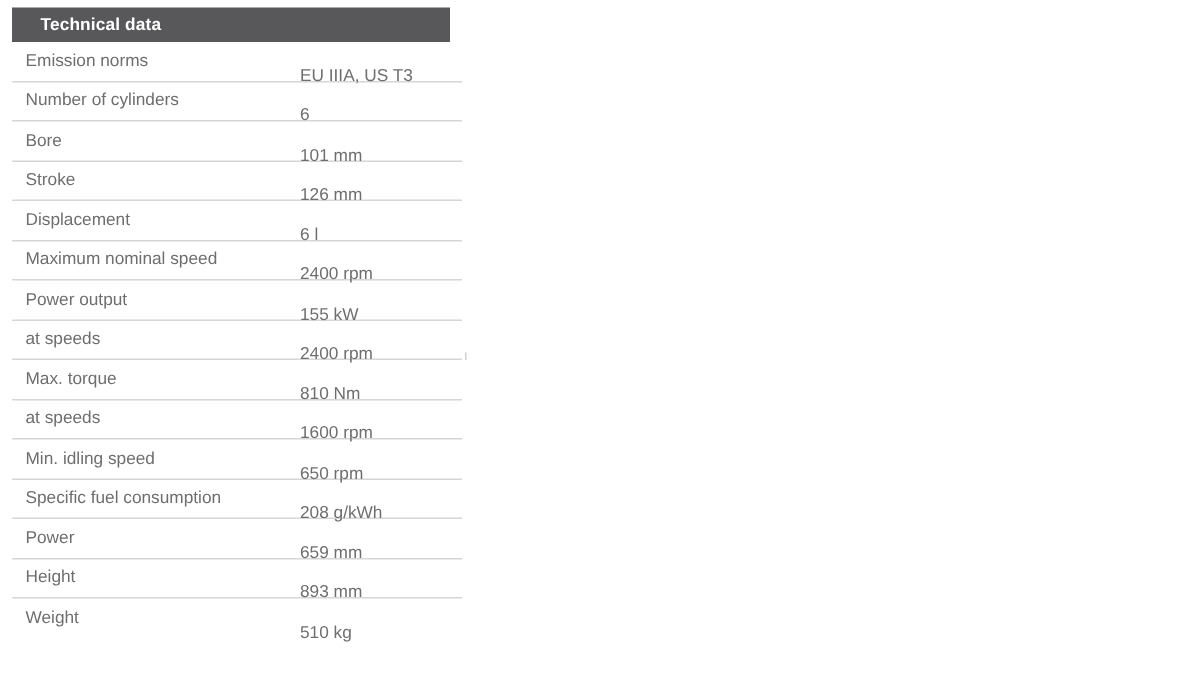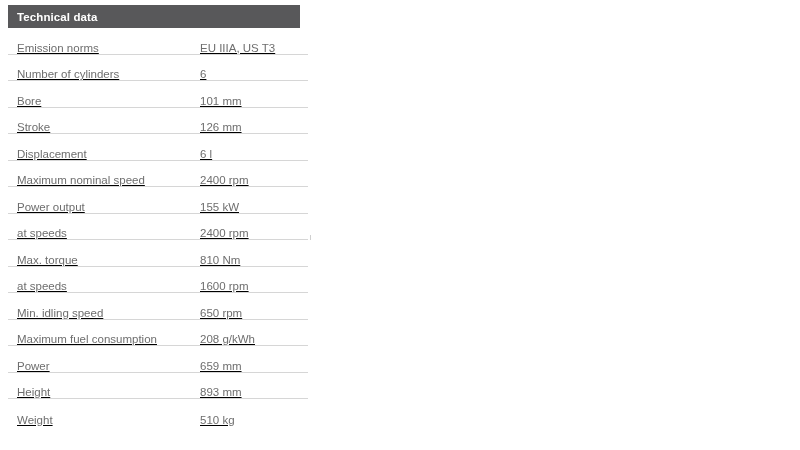--- a/index.html
+++ b/index.html
@@ -20,42 +20,41 @@
     left: 8px;
     top: 5px;
     width: 292px;
   }
 
   .spec-header {
     background: #58585a;
     height: 23px;
     display: flex;
     align-items: center;
-    padding-left: 9px;
+    padding-left: 19px;
     box-sizing: border-box;
   }
   .spec-header-title {
     color: #ffffff;
     font-size: 11.5px;
     font-weight: bold;
     letter-spacing: 0.1px;
   }
 
   .spec-rows {
     width: 300px;
   }
 
   .spec-row {
     height: 26.5px;
     display: flex;
-    align-items: flex-end;
+    align-items: center;
     border-bottom: 1px solid #d6d6d6;
     box-sizing: border-box;
     position: relative;
-    text-decoration: underline;
   }
   .spec-row:last-child {
     border-bottom: none;
   }
 
   .spec-label {
     width: 192px;
     flex: 0 0 192px;
     padding-left: 9px;
     box-sizing: border-box;
@@ -129,21 +128,21 @@
       </div>
       <div class="spec-row">
         <div class="spec-label">at speeds</div>
         <div class="spec-value">1600 rpm</div>
       </div>
       <div class="spec-row">
         <div class="spec-label">Min. idling speed</div>
         <div class="spec-value">650 rpm</div>
       </div>
       <div class="spec-row">
-        <div class="spec-label">Maximum fuel consumption</div>
+        <div class="spec-label">Specific fuel consumption</div>
         <div class="spec-value">208 g/kWh</div>
       </div>
       <div class="spec-row">
         <div class="spec-label">Power</div>
         <div class="spec-value">659 mm</div>
       </div>
       <div class="spec-row">
         <div class="spec-label">Height</div>
         <div class="spec-value">893 mm</div>
       </div>

